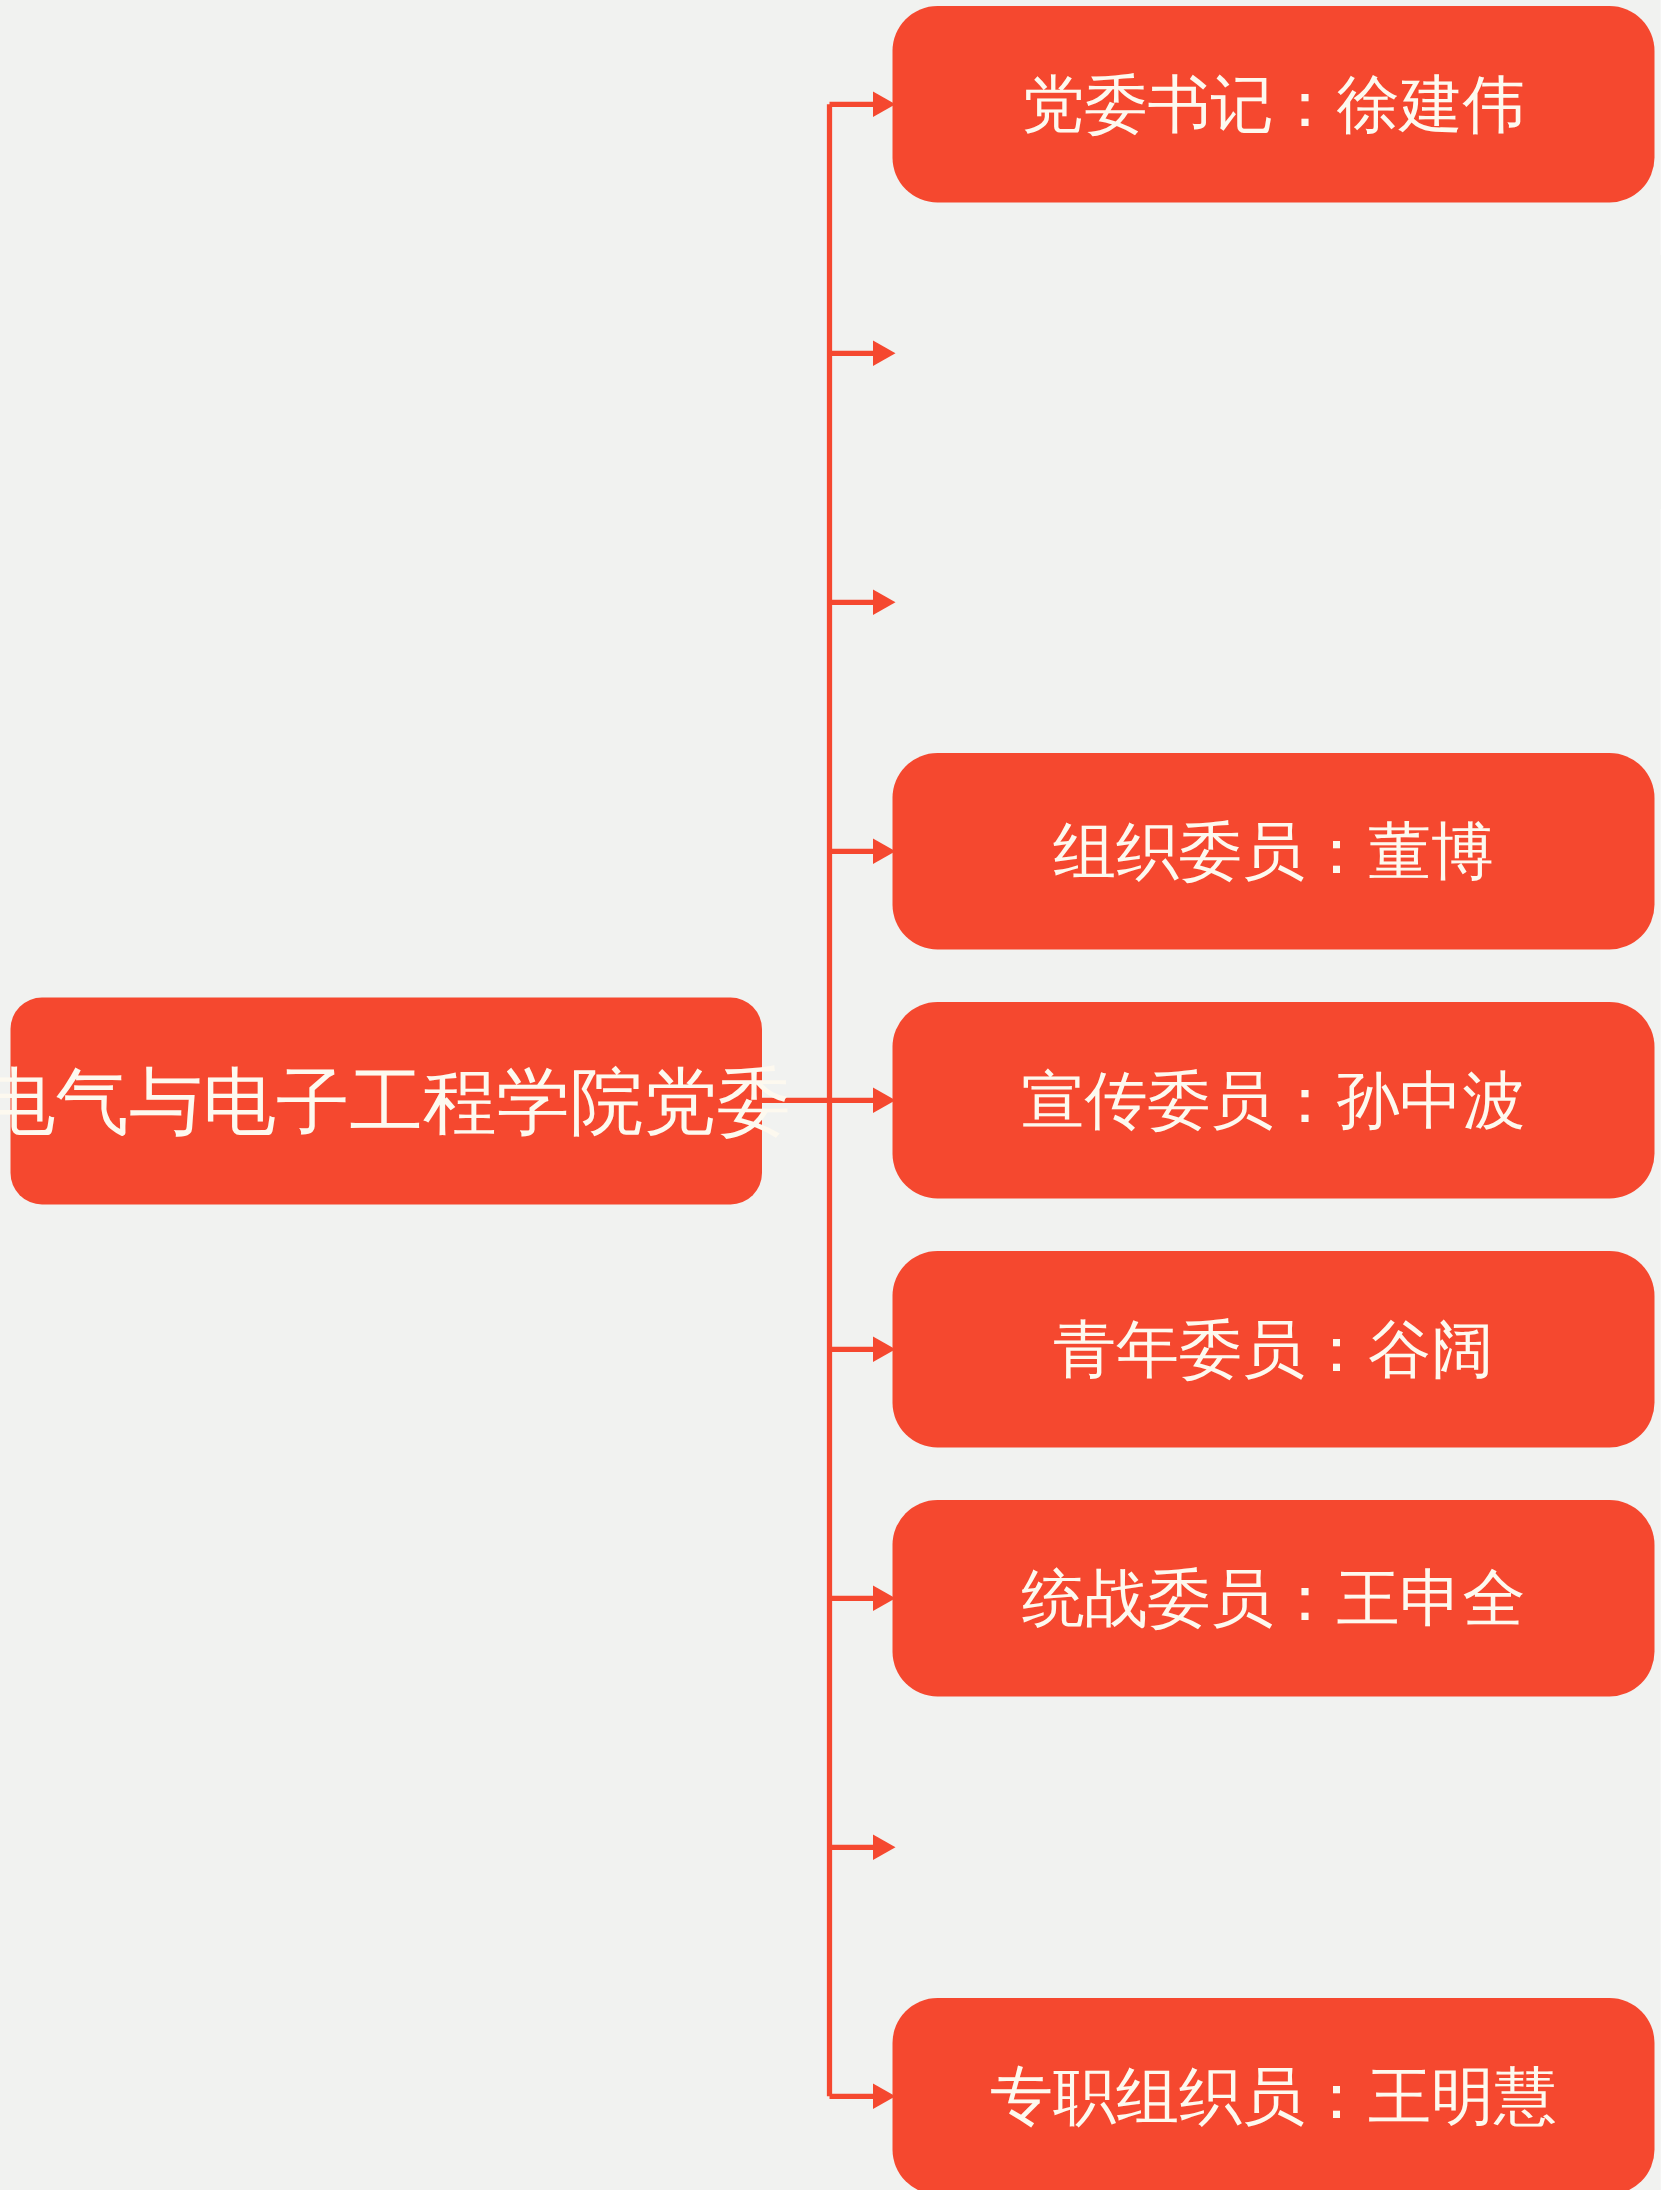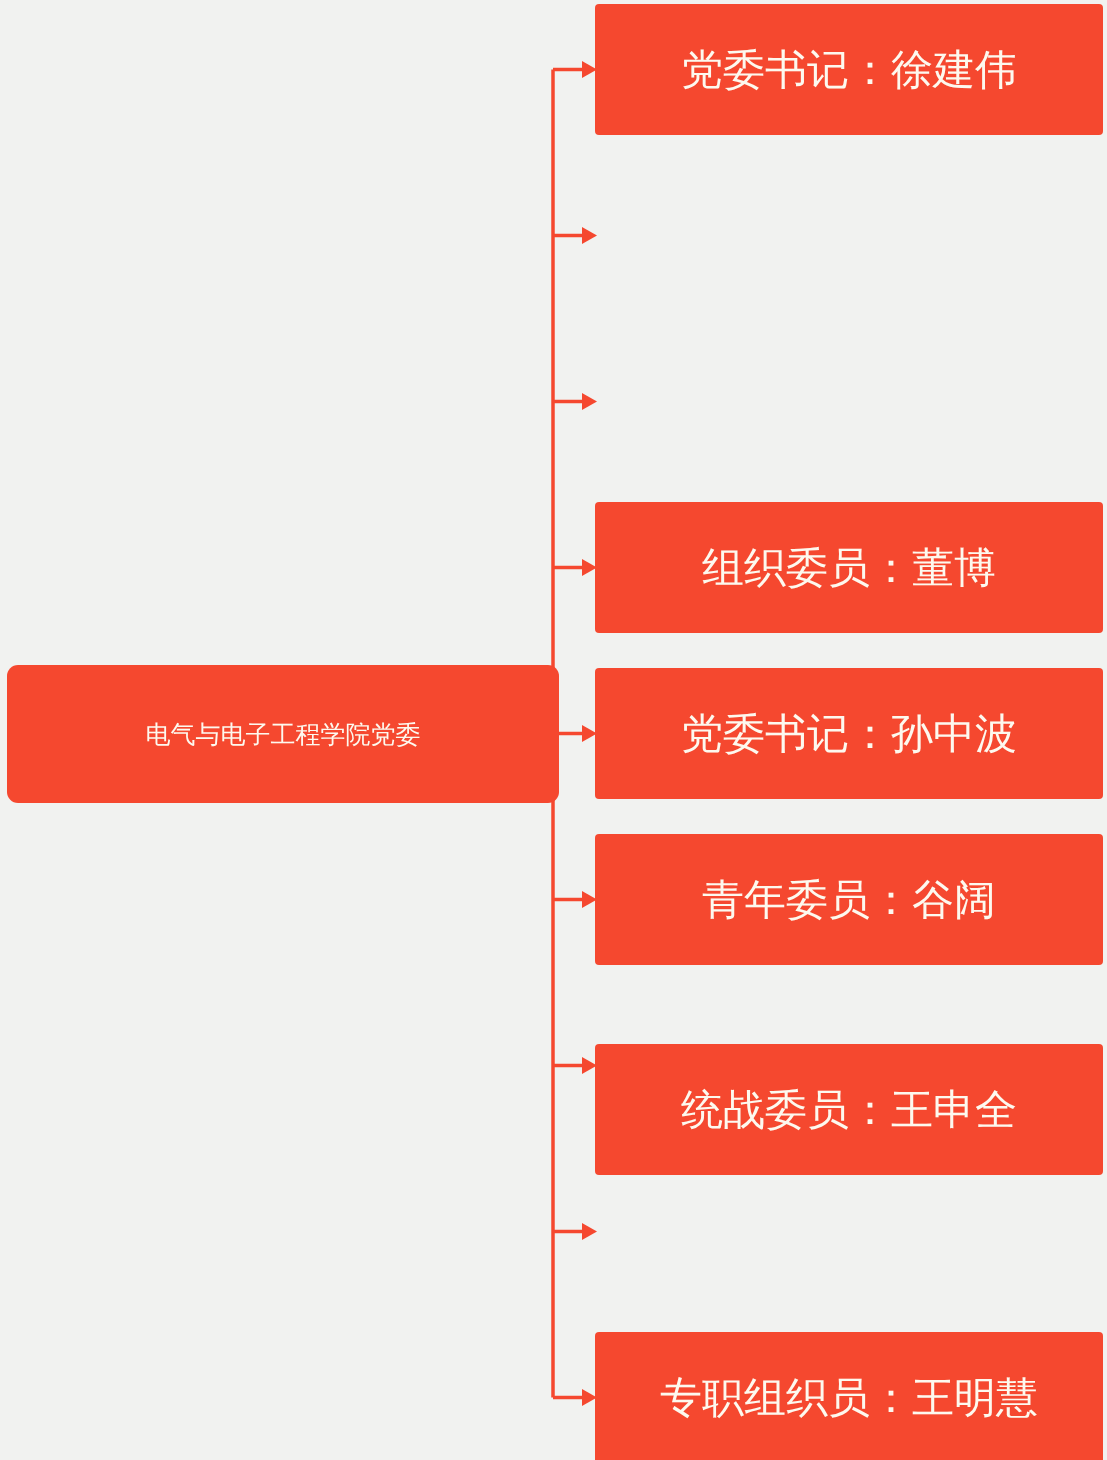--- a/index.html
+++ b/index.html
@@ -38,29 +38,29 @@
     color: var(--node-text);
     display: flex;
     align-items: center;
     justify-content: center;
     text-align: center;
     line-height: 1;
     white-space: nowrap;
   }
   .root-node {
     left: 7px; top: 665px;
-    width: 552px; height: 138px;
-    border-radius: 11px;
+    width: 501px; height: 138px;
+    border-radius: 21px;
     font-family: "Liberation Serif", "DejaVu Serif", serif;
-    font-size: 25px;
+    font-size: 49px;
   }
   .member-node {
     left: 595px;
     width: 508px; height: 131px;
-    border-radius: 4px;
+    border-radius: 30px;
     font-size: 42px;
   }
 </style>
 </head>
 <body>
 
 <div class="stage">
 
   <svg class="connectors" viewBox="0 0 1107 1460" xmlns="http://www.w3.org/2000/svg">
 
@@ -93,25 +93,25 @@
     <span>电气与电子工程学院党委</span>
   </div>
 
   <div class="node member-node" style="top:4px">
     <span>党委书记：徐建伟</span>
   </div>
   <div class="node member-node" style="top:502px">
     <span>组织委员：董博</span>
   </div>
   <div class="node member-node" style="top:668px">
-    <span>党委书记：孙中波</span>
+    <span>宣传委员：孙中波</span>
   </div>
   <div class="node member-node" style="top:834px">
     <span>青年委员：谷阔</span>
   </div>
-  <div class="node member-node" style="top:1044px">
+  <div class="node member-node" style="top:1000px">
     <span>统战委员：王申全</span>
   </div>
   <div class="node member-node" style="top:1332px">
     <span>专职组织员：王明慧</span>
   </div>
 
 </div>
 
 </body></html>

